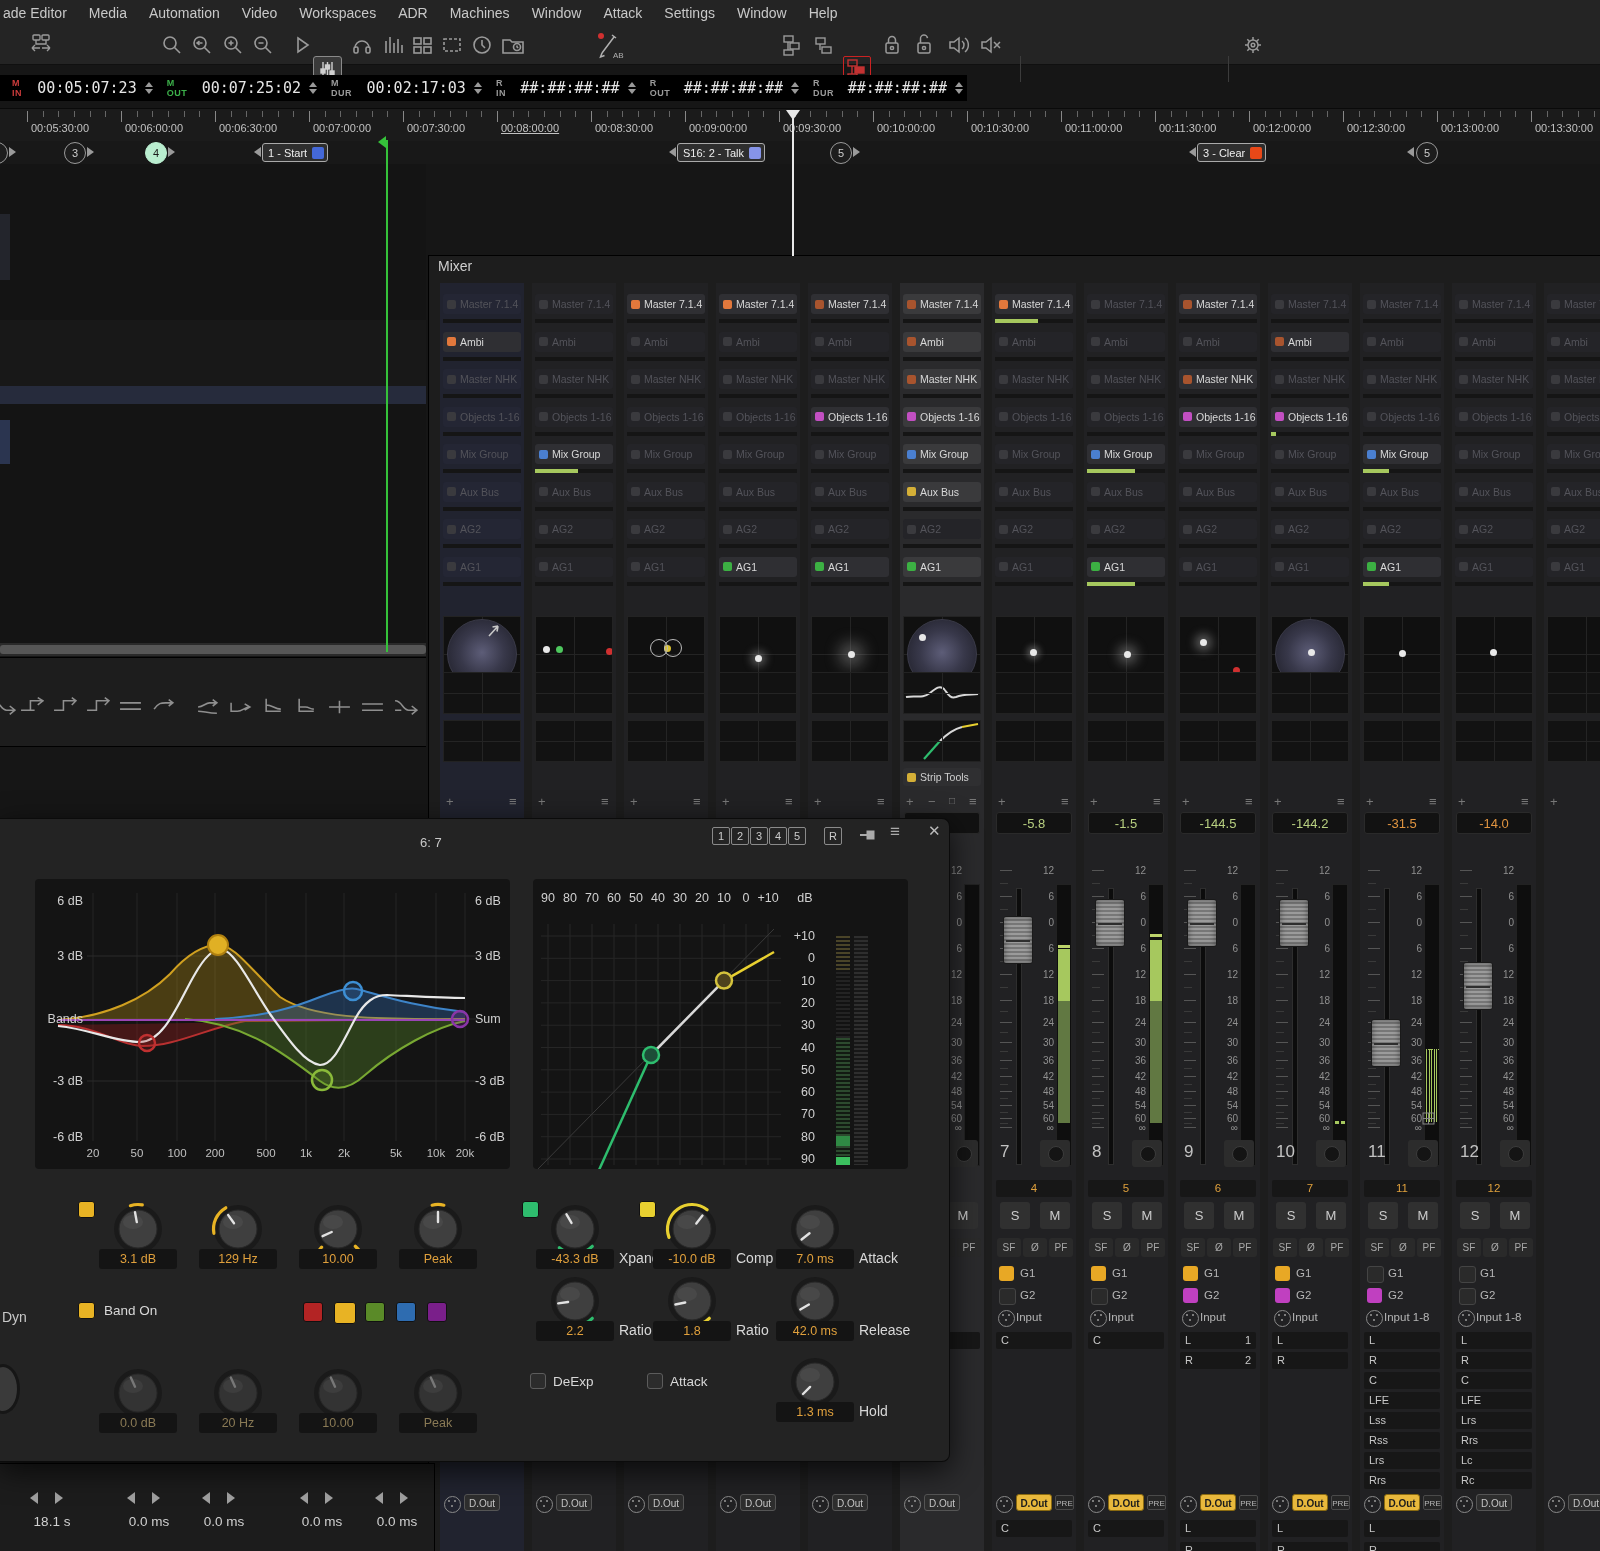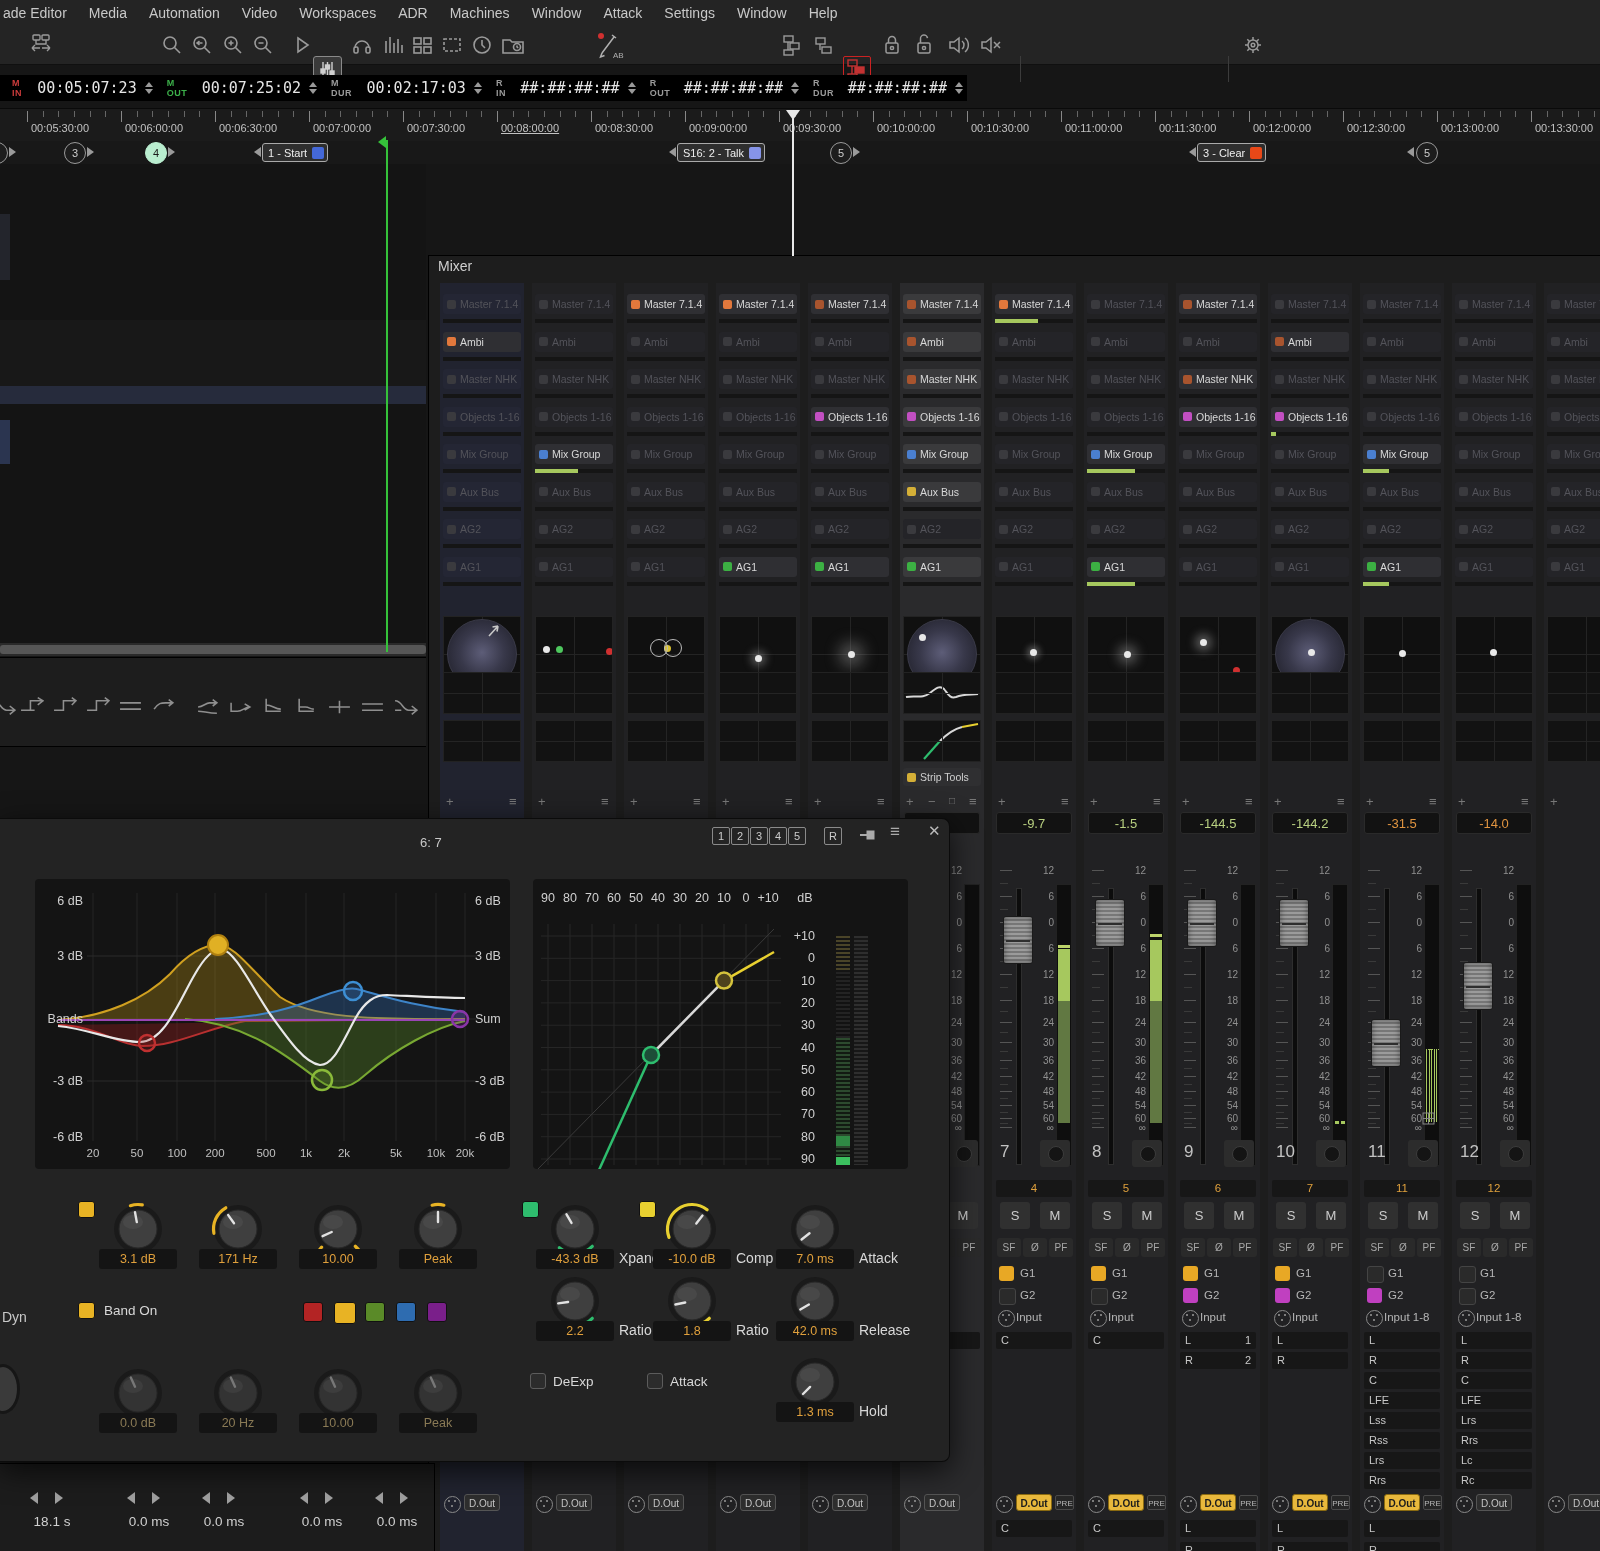--- a/index.html
+++ b/index.html
@@ -1036,21 +1036,21 @@
           <div class="crossh" style="position: absolute;"></div>
         </div>
         <div class="gridbox" style="position: absolute; top: 437px;">
           <div class="crossv" style="position: absolute;"></div>
           <div class="crossh" style="position: absolute;"></div>
         </div>
         <div class="plusrow" style="position: absolute; top: 511px;">
           <div style="position: absolute; left: 3px; top: 0px;">+</div>
           <div style="position: absolute; left: 66px; top: 0px;">≡</div>
         </div>
-        <div class="valbox" style="position: absolute; top: 529px; color: rgb(184, 208, 128);">-9.7</div>
+        <div class="valbox" style="position: absolute; top: 529px; color: rgb(184, 208, 128);">-5.8</div>
         <div class="scnum" style="position: absolute; top: 582px;">12</div>
         <div class="ftick" style="position: absolute; top: 587px;"></div>
         <div class="ftick" style="position: absolute; top: 600px; width: 8px; background: rgb(58, 58, 58);"></div>
         <div class="scnum" style="position: absolute; top: 608px;">6</div>
         <div class="ftick" style="position: absolute; top: 613px;"></div>
         <div class="ftick" style="position: absolute; top: 626px; width: 8px; background: rgb(58, 58, 58);"></div>
         <div class="scnum" style="position: absolute; top: 634px;">0</div>
         <div class="ftick" style="position: absolute; top: 639px;"></div>
         <div class="ftick" style="position: absolute; top: 652px; width: 8px; background: rgb(58, 58, 58);"></div>
         <div class="scnum" style="position: absolute; top: 660px;">6</div>
@@ -2015,21 +2015,21 @@
           </svg></div>
         <div class="knobv" style="position: absolute; left: 99px; top: 430px; width: 78px;">3.1 dB</div>
         <div class="toggle" style="position: absolute; left: 78px; top: 382px; background: rgb(232, 179, 36);"></div>
         <div style="position: absolute; left: 210px; top: 382px; width: 56px; height: 56px;"><svg width="56" height="56" viewBox="0 0 56 56">
             <circle cx="28" cy="28" r="24" fill="#1a1a1a"></circle>
             <circle cx="28" cy="28" r="19" fill="#3f3f3f" stroke="#282828"></circle>
             <ellipse cx="23" cy="21" rx="10" ry="7" fill="rgba(255,255,255,.05)"></ellipse>
             <path d="M3.9,32.3 A24.5,24.5 0 0 1 15.8,6.8" stroke="#e8b324" stroke-width="3.2" fill="none" stroke-linecap="round"></path>
             <line x1="24.0" y1="22.3" x2="18.2" y2="14.1" stroke="#e2e2e2" stroke-width="2.4" stroke-linecap="round"></line>
           </svg></div>
-        <div class="knobv" style="position: absolute; left: 199px; top: 430px; width: 78px;">171 Hz</div>
+        <div class="knobv" style="position: absolute; left: 199px; top: 430px; width: 78px;">129 Hz</div>
         <div style="position: absolute; left: 310px; top: 382px; width: 56px; height: 56px;"><svg width="56" height="56" viewBox="0 0 56 56">
             <circle cx="28" cy="28" r="24" fill="#1a1a1a"></circle>
             <circle cx="28" cy="28" r="19" fill="#3f3f3f" stroke="#282828"></circle>
             <ellipse cx="23" cy="21" rx="10" ry="7" fill="rgba(255,255,255,.05)"></ellipse>
             <path d="M45.3,45.3 A24.5,24.5 0 1 1 11.6,46.2" stroke="#e8b324" stroke-width="3.2" fill="none" stroke-linecap="round"></path>
             <line x1="21.7" y1="31.0" x2="12.6" y2="35.2" stroke="#e2e2e2" stroke-width="2.4" stroke-linecap="round"></line>
           </svg></div>
         <div class="knobv" style="position: absolute; left: 299px; top: 430px; width: 78px;">10.00</div>
         <div style="position: absolute; left: 410px; top: 382px; width: 56px; height: 56px;"><svg width="56" height="56" viewBox="0 0 56 56">
             <circle cx="28" cy="28" r="24" fill="#1a1a1a"></circle>

